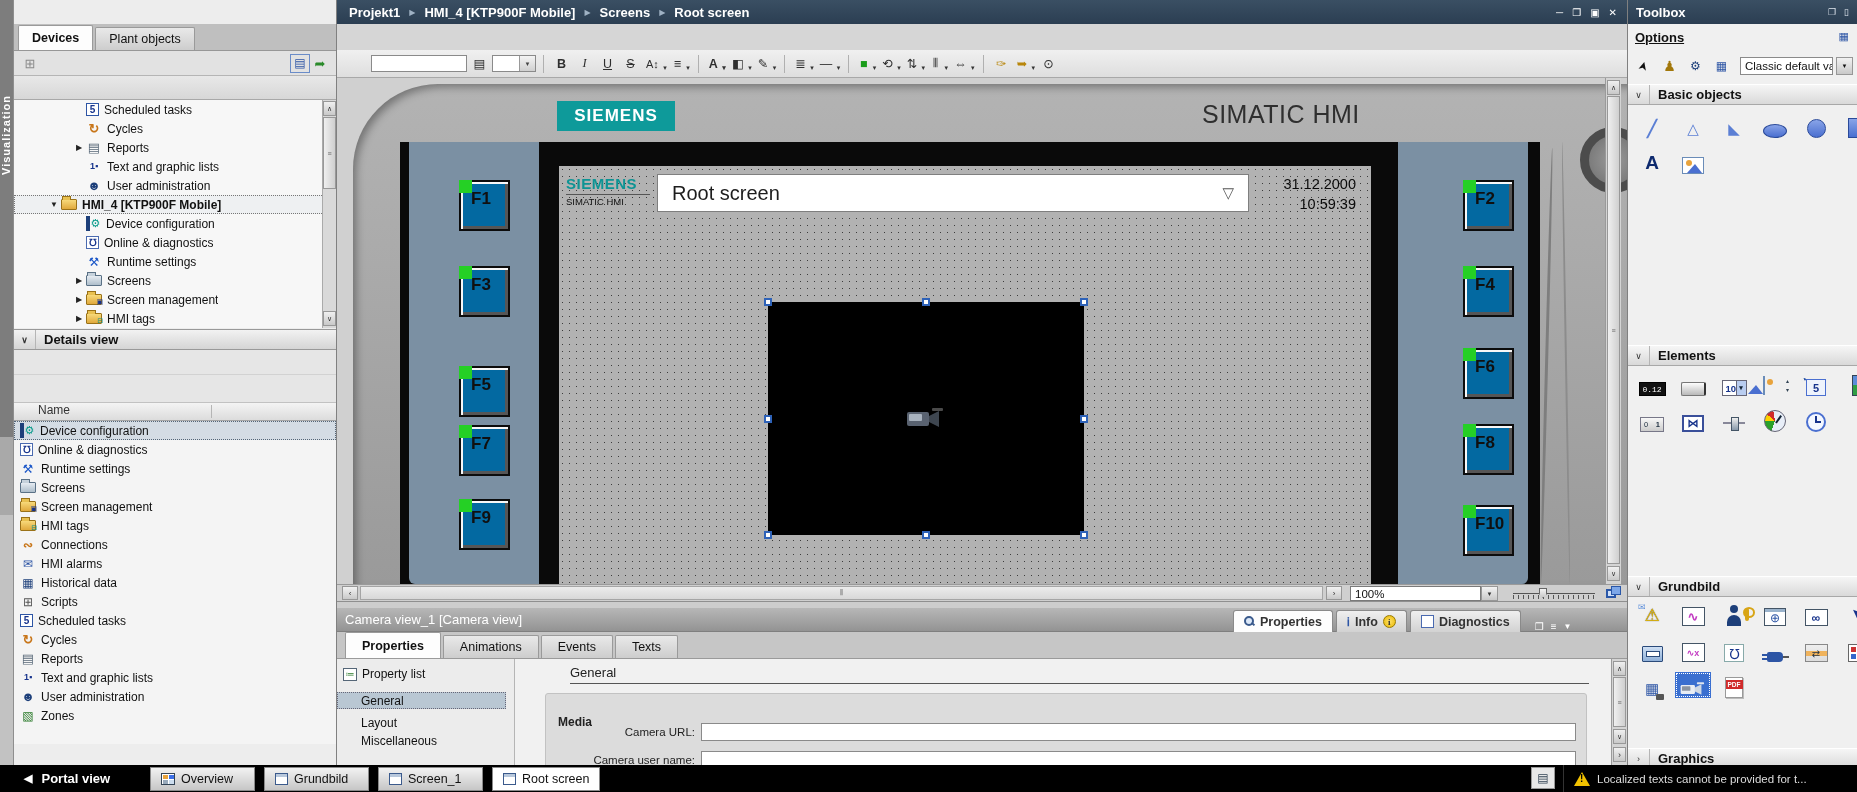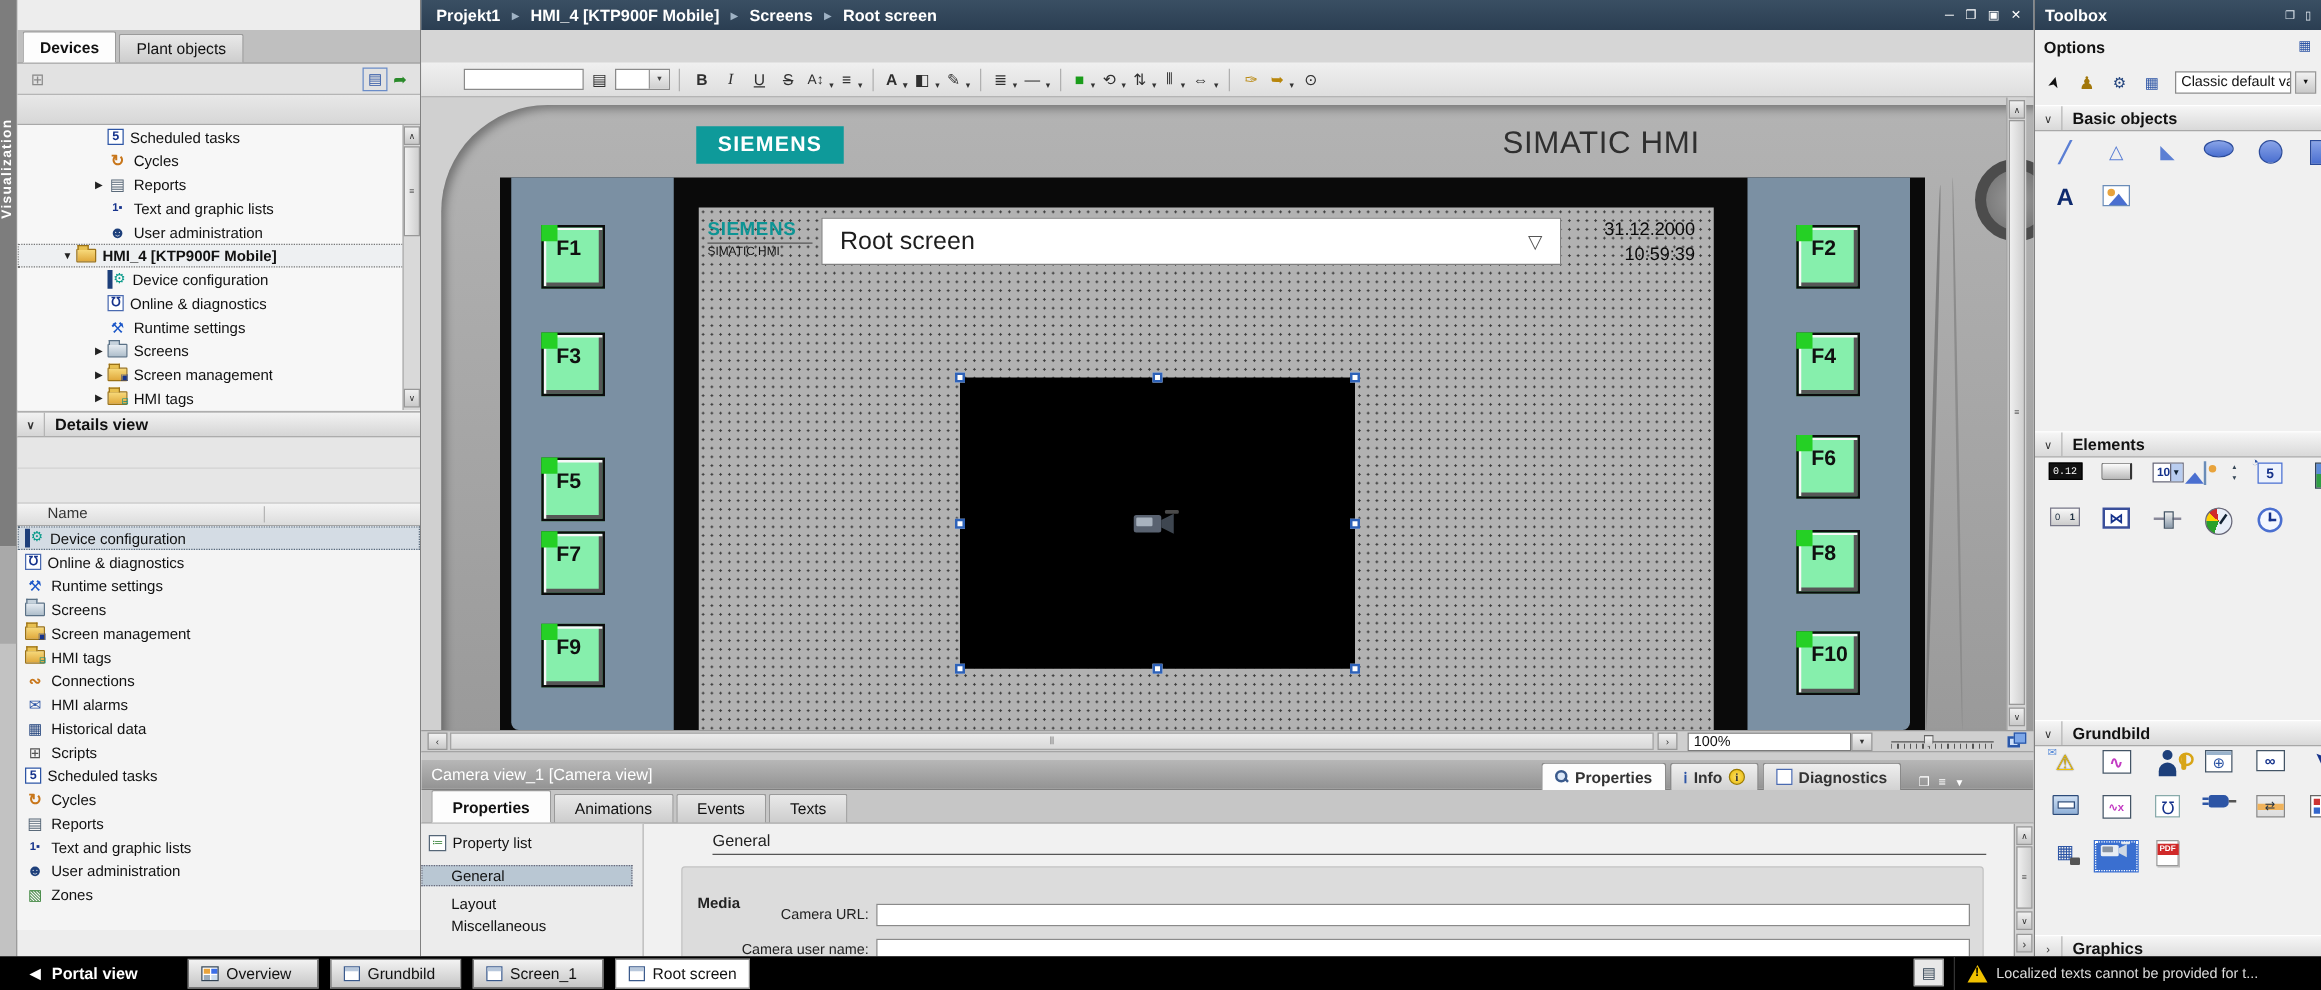--- a/index.html
+++ b/index.html
@@ -116,22 +116,22 @@
   .bezline1{position:absolute;left:1208px;top:70px;width:3px;height:436px;background:#7e7e7e;border-radius:60%;transform:rotate(1.5deg);}
   .bezline2{position:absolute;left:1228px;top:64px;width:2px;height:442px;background:#8c8c8c;border-radius:60%;transform:rotate(-1deg);}
   .knob{position:absolute;left:1243px;top:49px;width:66px;height:66px;border-radius:50%;border:9px solid #4c4c4c;background:radial-gradient(#9a9a9a,#6f6f6f);}
   .slogo{position:absolute;left:220px;top:23px;width:118px;height:30px;background:#0e9a9a;color:#fff;font-weight:bold;font-size:17px;
          display:flex;align-items:center;justify-content:center;letter-spacing:1px;}
   .smhmi{position:absolute;left:865px;top:22px;font-size:25px;color:#2f2f2f;letter-spacing:.5px;}
   .dblack{position:absolute;left:63px;top:64px;width:1140px;height:442px;background:#0a0a0a;}
   .bluecol{position:absolute;top:0;width:130px;height:442px;background:#7b90a3;}
   .bluecol.l{left:9px;border-radius:0 0 0 6px;}
   .bluecol.r{left:998px;border-radius:0 0 6px 0;}
-  .fkey{position:absolute;width:51px;height:51px;background:#86efac;border:2px solid #0c0c0c;
-        box-shadow:inset 2px 2px 0 #f7f7f7,inset -3px -3px 0 #565656;cursor:pointer;}
+  .fkey{position:absolute;width:51px;height:51px;background:#0369a1;border:2px solid #0c0c0c;
+        box-shadow:inset 2px 2px 0 #f7f7f7,inset -3px -3px 0 #565656;cursor:pointer;margin-left:26px;}
   .fkey .led{position:absolute;top:-2px;left:-2px;width:13px;height:13px;background:#25d025;}
   .fkey .lbl{position:absolute;top:7px;left:10px;font-weight:bold;font-size:17px;color:#101010;}
   .scr{position:absolute;left:159px;top:24px;width:812px;height:418px;background-color:#b2b2b2;
        background-image:radial-gradient(circle,#3c3c3c .8px,transparent .9px);background-size:7px 7px;}
   .scrlogo{position:absolute;left:7px;top:10px;width:84px;line-height:1.1;}
   .scrlogo .t1{color:#0d9494;font-weight:bold;font-size:15px;letter-spacing:.5px;}
   .scrlogo .t2{color:#111;font-size:9.5px;border-top:1px solid #555;padding-top:2px;margin-top:1px;}
   .scombo{position:absolute;left:98px;top:8px;width:592px;height:38px;background:#fff;border:1px solid #7f7f7f;
           display:flex;align-items:center;padding:0 14px;font-size:20px;color:#1d1d1d;cursor:pointer;}
   .scombo .arr{margin-left:auto;font-size:15px;color:#555;}
@@ -197,40 +197,40 @@
   .ihead{position:absolute;left:49px;top:6px;right:16px;font-size:13px;color:#222;border-bottom:1px solid #555;padding-bottom:3px;}
   .mediabox{position:absolute;left:24px;top:34px;right:18px;height:140px;background:#dcdcdc;border:1px solid #c2c2c2;border-radius:3px;}
   .mtitle{position:absolute;left:12px;top:6px;font-size:12px;font-weight:bold;color:#222;margin-top:15px;}
   .frow{position:absolute;left:0;right:10px;height:20px;display:flex;align-items:center;}
   .flbl{width:155px;text-align:right;font-size:11.5px;color:#222;padding-right:6px;flex:none;}
   .fin{flex:1;height:18px;background:#fff;border:1px solid #8a8a8a;font-size:11.5px;padding:0 4px;font-family:"Liberation Sans",sans-serif;}
   .isb{position:absolute;right:0;top:0;width:16px;bottom:0;background:#d4d4d4;border-left:1px solid #9a9a9a;}
 
   
   .toolbox{left:1627px;top:0;width:230px;height:765px;background:#f0f0f0;border-left:1px solid #808080;}
-  .optlbl{position:absolute;left:7px;top:30px;font-size:13px;font-weight:bold;}
+  .optlbl{position:absolute;left:7px;top:30px;font-size:13px;font-weight:bold;text-decoration:underline;}
   .optic{position:absolute;right:8px;top:30px;font-size:11px;color:#2d55a5;cursor:pointer;}
   .optic::before{content:attr(data-g);}
   .optrow{position:absolute;left:4px;top:52px;right:4px;height:28px;display:flex;align-items:center;gap:3px;}
   .obtn{width:23px;height:22px;display:inline-flex;align-items:center;justify-content:center;cursor:pointer;border:1px solid transparent;border-radius:2px;}
   .obtn .g::before{content:attr(data-g);}
   .cursorg{font-size:12px;color:#111;transform:rotate(-75deg);display:inline-block;}
   .stampg{font-size:14px;color:#a2770a;}
   .sysg{font-size:12px;color:#1d3f7a;}
   .tabg{font-size:12px;color:#2d55a5;}
   .stylecombo{margin-left:4px;flex:1;height:18px;background:#fff;border:1px solid #8a8a8a;display:flex;align-items:center;font-size:11.5px;padding-left:4px;position:relative;cursor:pointer;white-space:nowrap;overflow:hidden;}
   .stylearr{width:17px;height:18px;background:linear-gradient(#f2f2f2,#c9c9c9);border:1px solid #979797;font-size:6px;display:flex;align-items:center;justify-content:center;cursor:pointer;flex:none;}
   .stylearr::before{content:attr(data-g);}
   .secbar{position:absolute;left:0;right:0;height:21px;background:linear-gradient(#f6f6f6,#d9d9d9);border-top:1px solid #fff;border-bottom:1px solid #a8a8a8;
           display:flex;align-items:center;font-size:13px;font-weight:bold;cursor:pointer;}
   .secbar .chv{width:22px;height:100%;border-right:1px solid #b5b5b5;display:inline-flex;align-items:center;justify-content:center;font-size:9px;font-weight:normal;color:#333;}
   .secbar .chv::before{content:attr(data-g);}
   .secbar .t{padding-left:8px;}
   .tbgrid{position:absolute;left:6px;right:0;display:grid;grid-template-columns:repeat(6,41px);row-gap:10px;align-items:center;}
-  .cell{width:36px;height:26px;display:flex;align-items:flex-start;justify-content:center;cursor:pointer;position:relative;}
+  .cell{width:36px;height:26px;display:flex;align-items:flex-end;justify-content:center;cursor:pointer;position:relative;}
   .cell.sel{background:#3a6fd0;outline:1px dotted #fff;outline-offset:-2px;}
   .gg::before{content:attr(data-g);}
   .bo-line{font-size:16px;color:#5b7fd4;font-weight:bold;}
   .bo-poly{font-size:15px;color:#5b7fd4;}
   .bo-tri{font-size:15px;color:#5b7fd4;}
   .bo-ell{width:24px;height:14px;border-radius:50%;background:linear-gradient(#89a4e8,#4a6fd0);border:1px solid #2a4a9a;}
   .bo-cir{width:19px;height:19px;border-radius:50%;background:linear-gradient(#89a4e8,#4a6fd0);border:1px solid #2a4a9a;}
   .bo-rect{width:18px;height:20px;background:linear-gradient(#89a4e8,#4a6fd0);border:1px solid #2a4a9a;}
   .bo-text{font-size:19px;font-weight:bold;color:#0e2a6e;}
   .imgic{width:22px;height:17px;background:#fff;border:1px solid #6a8cb8;position:relative;flex:none;}

